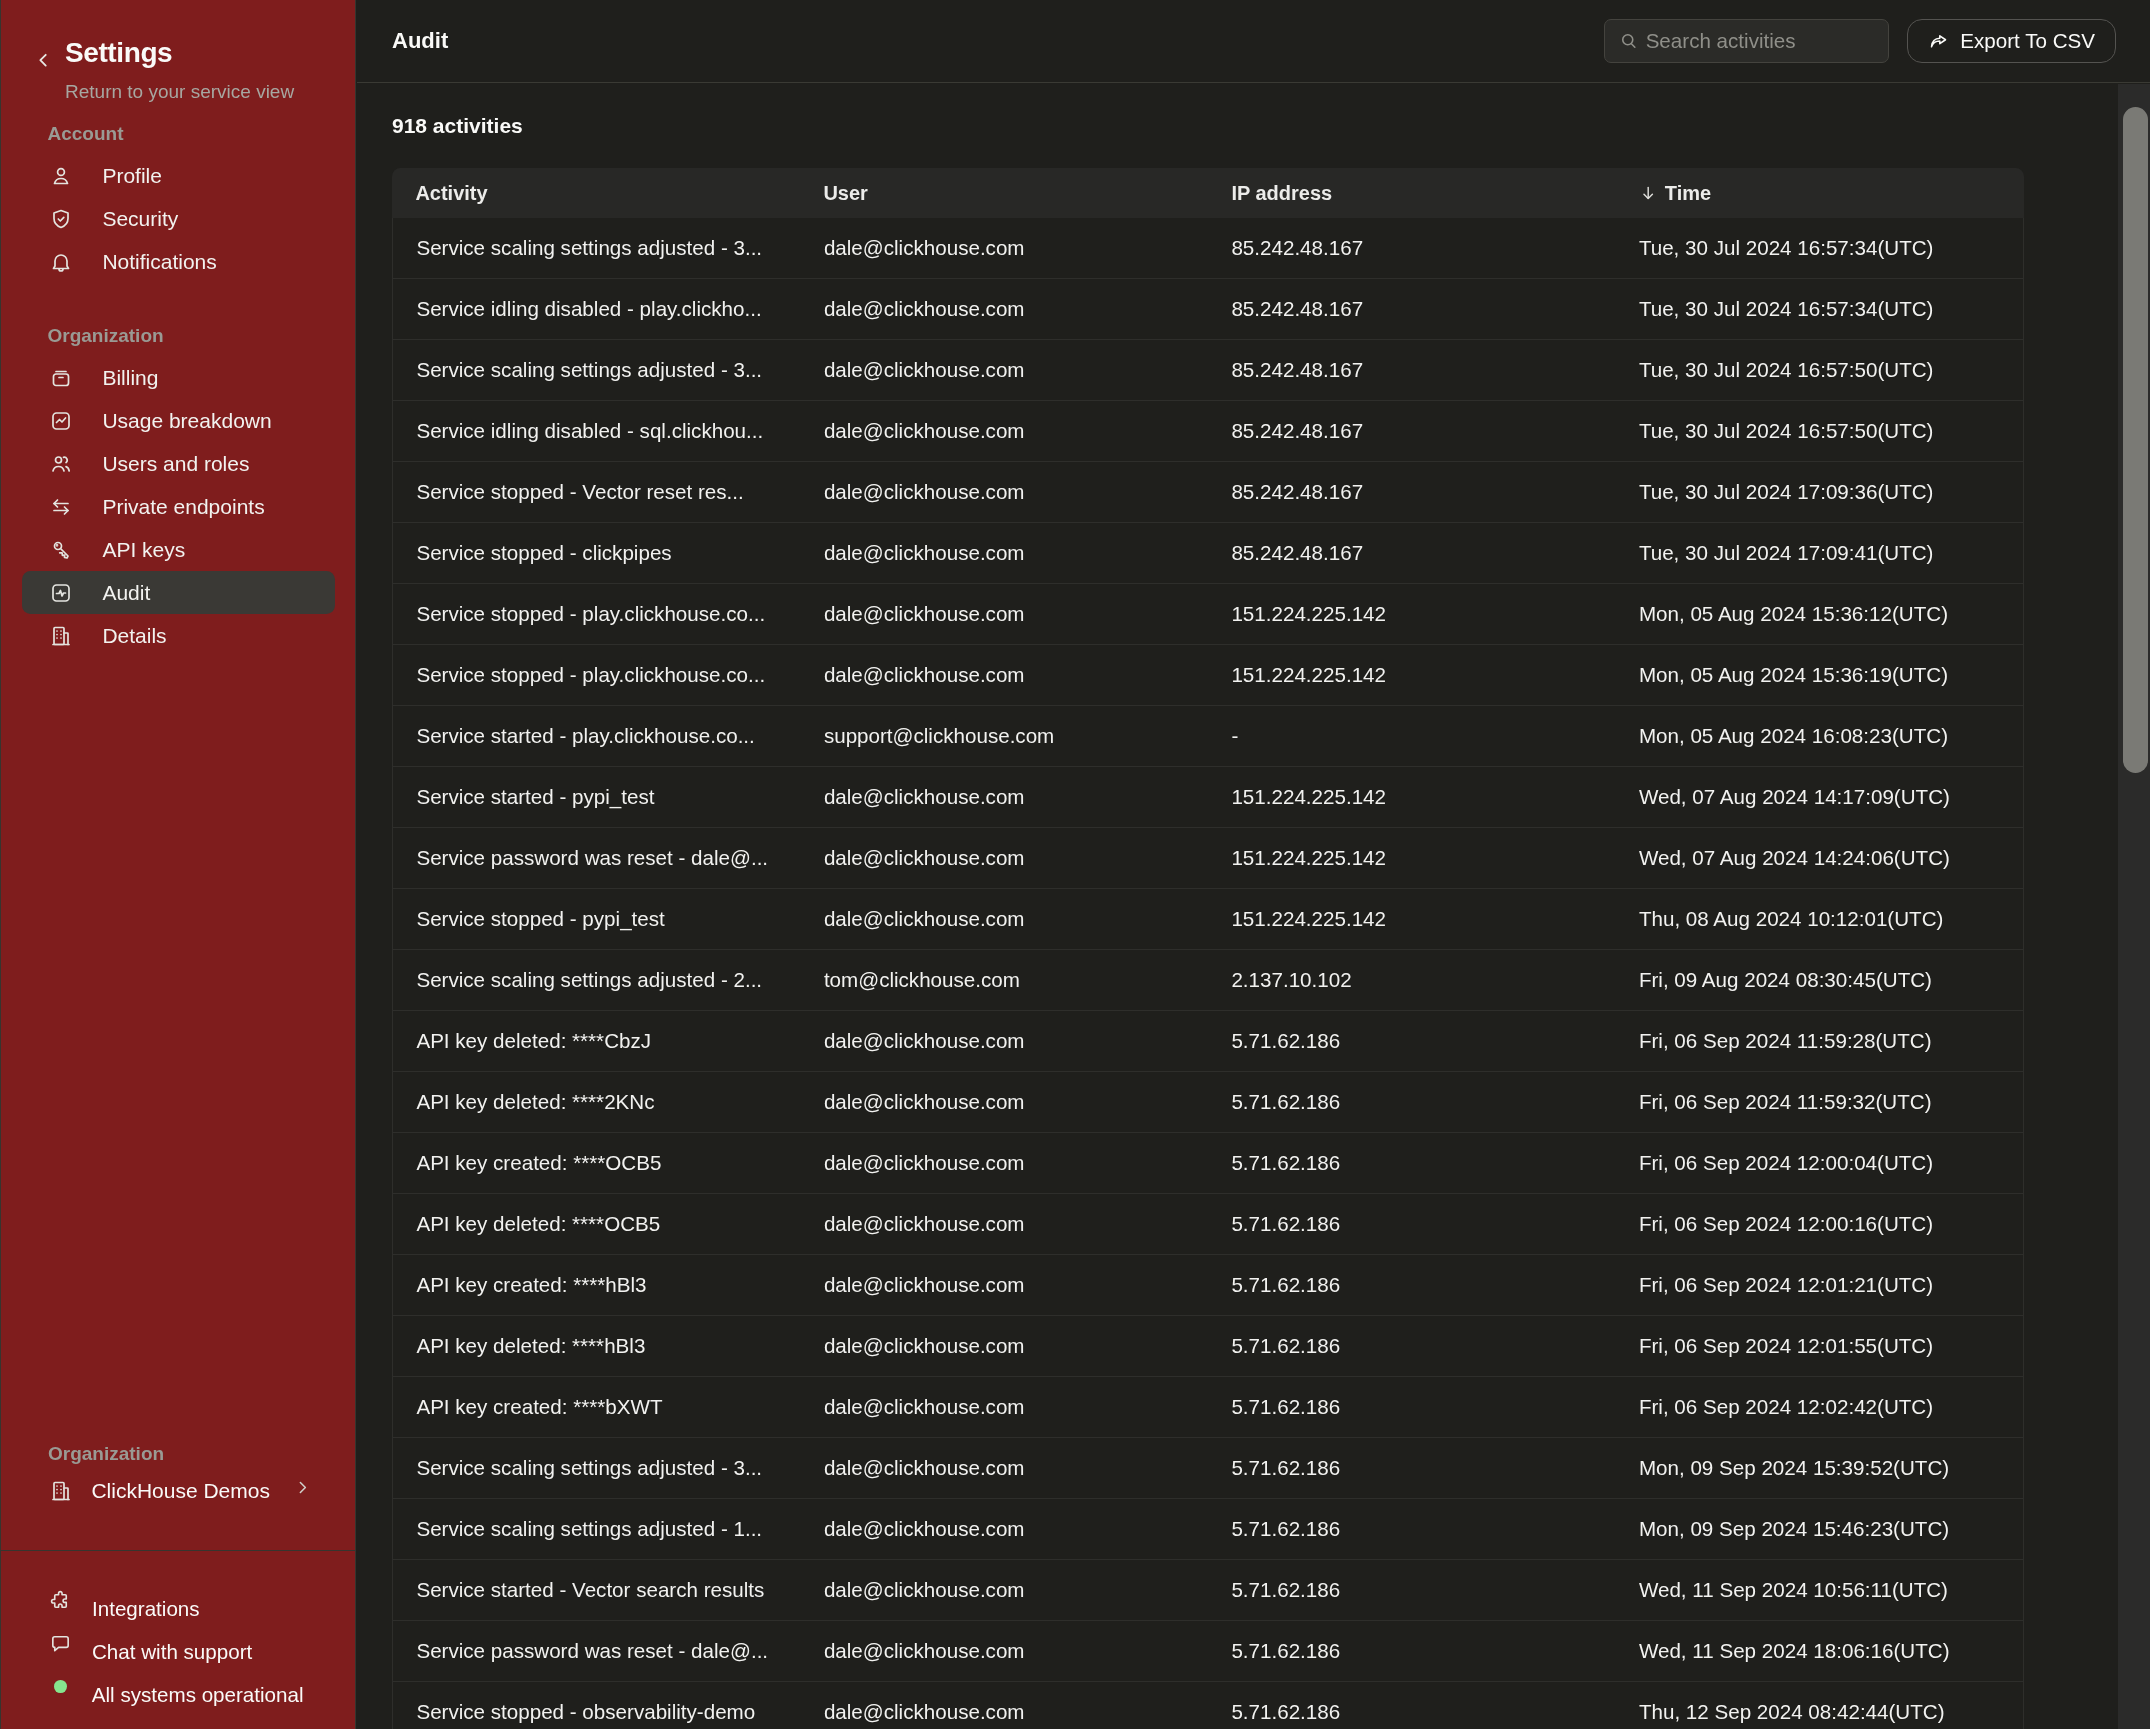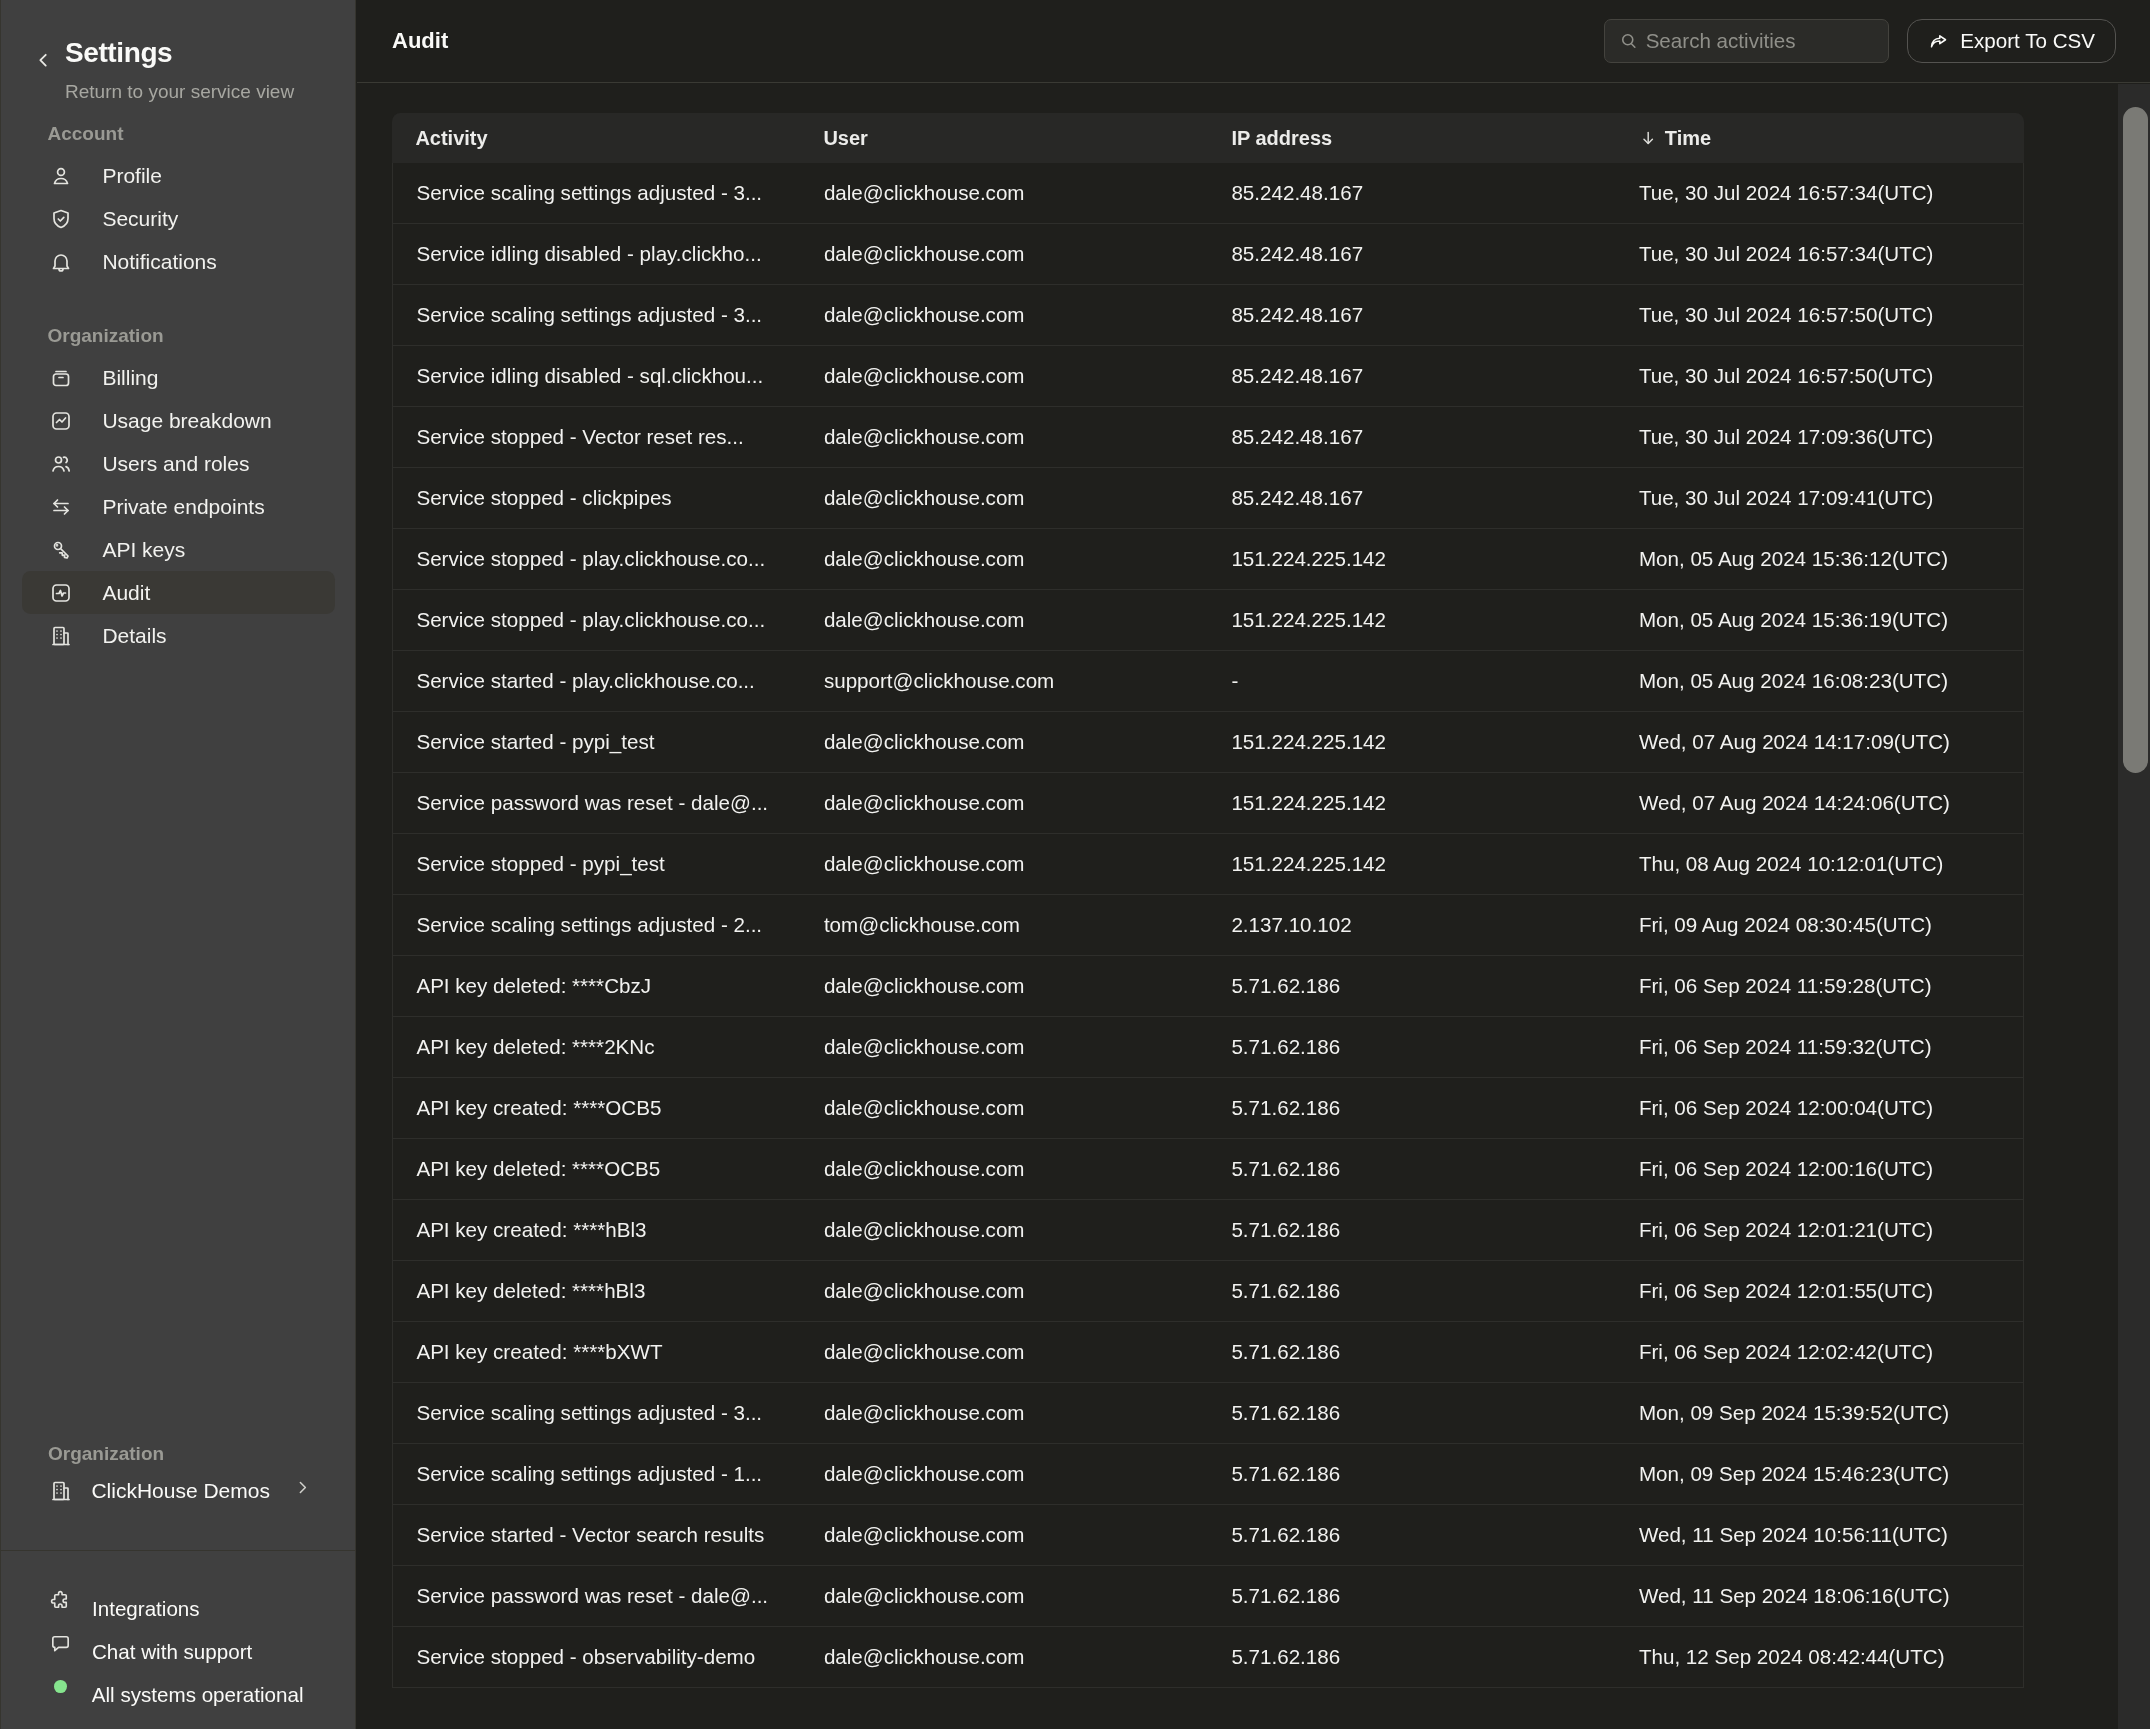--- a/index.html
+++ b/index.html
@@ -8,21 +8,21 @@
     background:#1f1f1c;
     font-family:"Liberation Sans", sans-serif;
     color:#fafaf8;
     position:relative;
   }
   svg { display:block; }
 
   
   .sidebar {
     position:absolute; left:0; top:0; width:356px; height:1730px;
-    background:#404040;
+    background:#7f1d1d;
     border-left:1.4px solid #36352f;
     border-right:0.7px solid #36352f;
   }
   .sidebar-header { position:absolute; top:27px; left:0; width:100%; }
   .back-btn {
     position:absolute; left:30px; top:20px; width:25.5px; height:25.5px;
     display:flex; align-items:center; justify-content:center; color:#e8e8e4; cursor:pointer;
   }
   .sb-title { position:absolute; left:64px; top:10px; font-size:28px; font-weight:700; letter-spacing:-0.4px; }
   .sb-sub   { position:absolute; left:64px; top:54px; font-size:19px; color:#a7a7a1; }
@@ -298,20 +298,21 @@
           <svg width="21" height="21" viewBox="0 0 24 24" fill="none" stroke="currentColor" stroke-width="1.8" stroke-linecap="round" stroke-linejoin="round">
               <path d="M13.5 5.5 20 10l-6.5 4.5v-3C8.5 11.5 5.5 13.5 4 18c.5-6 3.5-9.5 9.5-9.7z"></path>
             </svg>
         </span>
         <span>Export To CSV</span>
       </button>
     </div>
   </div>
 
   <div class="content">
+    <div class="count-label">918 activities</div>
 
     <div class="audit-table">
       <div class="t-head">
         <div class="t-col">
           <span>Activity</span>
         </div>
         <div class="t-col">
           <span>User</span>
         </div>
         <div class="t-col">

